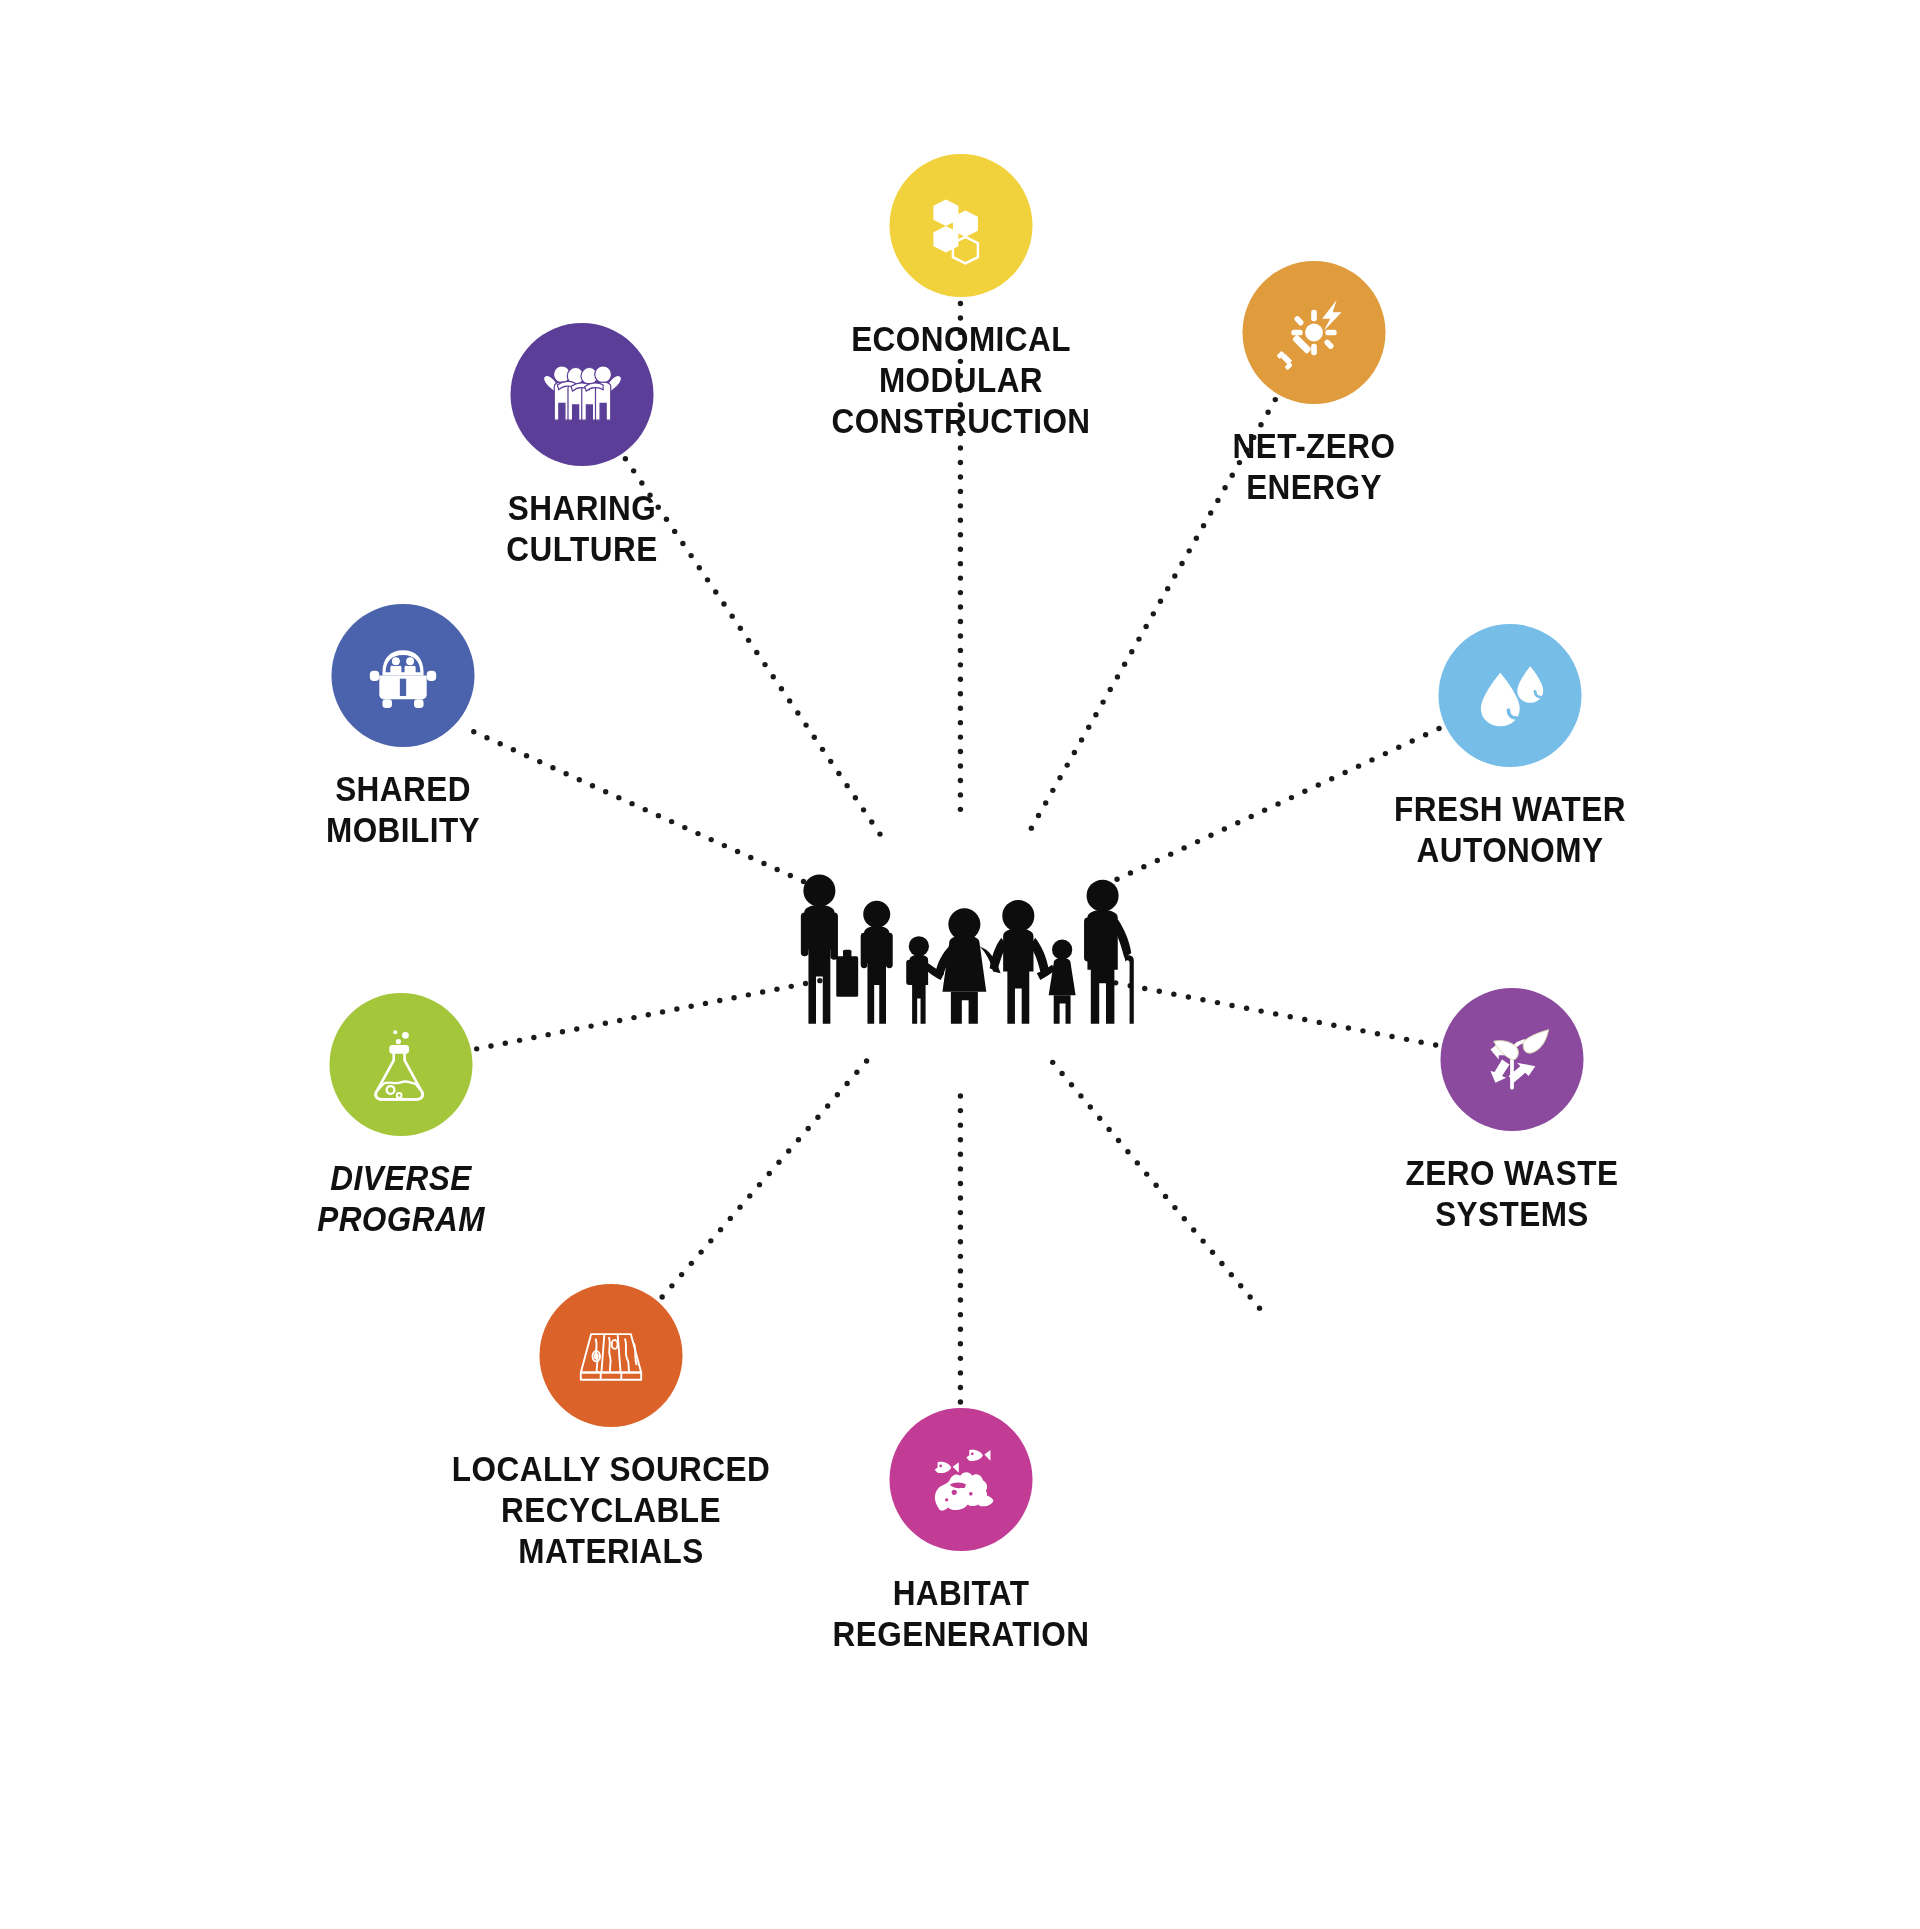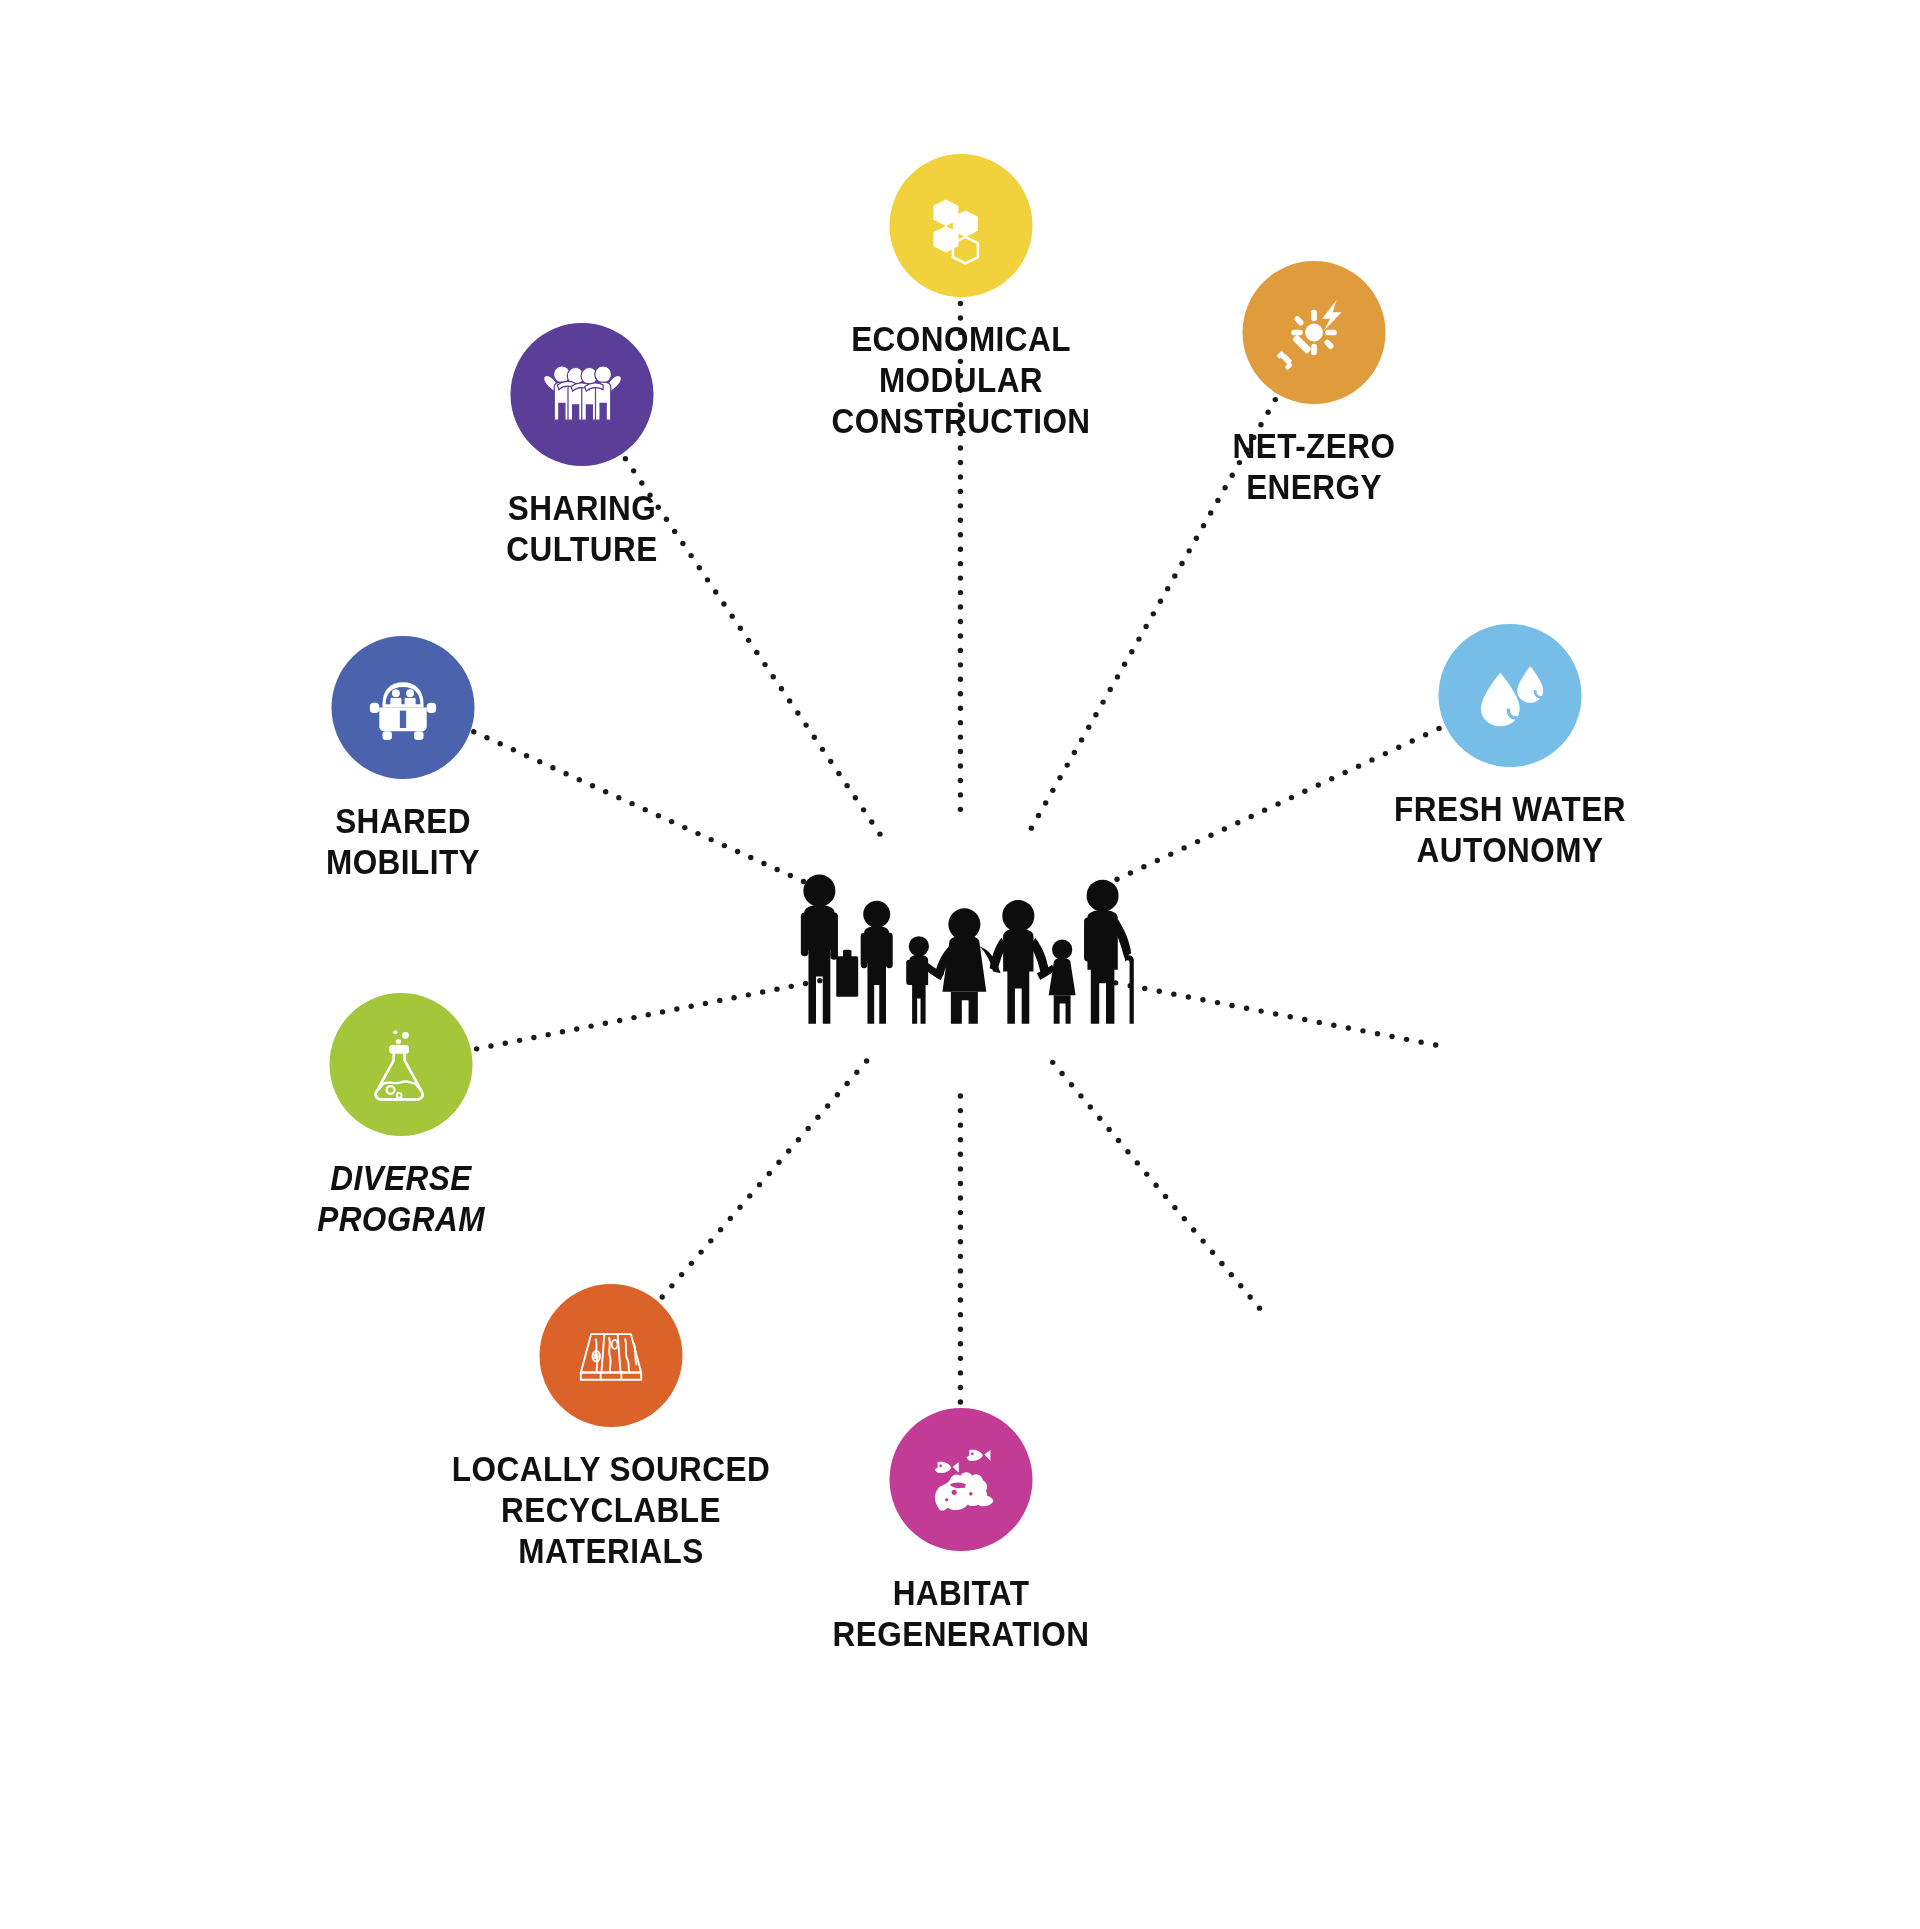--- a/index.html
+++ b/index.html
@@ -419,20 +419,38 @@
             <path d="M48 68 C48 74 52 78 58 78" fill="none" stroke="#76BDE8" stroke-width="4.5" stroke-linecap="round"></path>
             <path d="M75 14 C75 14 91 33 91 44 C91 53 83 59 75 59 C67 59 59 53 59 44 C59 33 75 14 75 14 Z" fill="#ffffff"></path>
             <path d="M81 45 C81 49 84 52 88 52" fill="none" stroke="#76BDE8" stroke-width="3.6" stroke-linecap="round"></path>
           </svg>
         </span>
       </div>
       <div class="node-label">FRESH WATER
 AUTONOMY</div>
     </div>
 
+    <div class="node" style="left:1512px; top:988px;">
+      <div class="bubble" style="background:#8B4A9E;">
+        <span>
+          <svg width="83" height="83" viewBox="0 0 100 100">
+            <g fill="#ffffff">
+              <path d="M24 38 L34 30 L34 35 L52 35 L52 45 L34 45 L34 50 Z"></path>
+              <path d="M78 58 L70 70 L66 66 L52 78 L46 70 L60 58 L56 54 Z"></path>
+              <path d="M30 78 L24 64 L29 65 L38 50 L47 56 L38 70 L43 72 Z"></path>
+            </g>
+            <path d="M50 84 L50 44 C50 36 56 30 64 28" fill="none" stroke="#ffffff" stroke-width="4.5" stroke-linecap="round"></path>
+            <path d="M64 28 C76 18 90 16 94 14 C92 26 86 38 74 42 C66 44 62 38 64 28 Z" fill="#ffffff" stroke="#d8d6b2" stroke-width="1.2"></path>
+            <path d="M50 50 C40 46 32 36 28 28 C38 26 50 28 56 36 C60 42 56 52 50 50 Z" fill="#ffffff" stroke="#d8d6b2" stroke-width="1.2"></path>
+          </svg>
+        </span>
+      </div>
+      <div class="node-label">ZERO WASTE
+SYSTEMS</div>
+    </div>
 
 
     <div class="node" style="left:961px; top:1408px;">
       <div class="bubble" style="background:#C23C96;">
         <span>
           <svg width="83" height="83" viewBox="0 0 110 110">
             <g fill="#ffffff">
               <path d="M66 16 C74 14 82 18 84 23 C82 28 74 32 66 30 L62 26 L66 23 Z"></path>
               <path d="M86 22 L94 16 L94 30 Z"></path>
               <circle cx="70" cy="21" r="1.8" fill="#C23C96"></circle>
@@ -501,21 +519,21 @@
             <circle cx="46" cy="20" r="3.4" fill="#ffffff"></circle>
             <circle cx="55" cy="12" r="4.4" fill="#ffffff"></circle>
             <circle cx="42" cy="8" r="2.6" fill="#ffffff"></circle>
           </svg>
         </span>
       </div>
       <div class="node-label">DIVERSE
 PROGRAM</div>
     </div>
 
-    <div class="node" style="left:403px; top:636px;">
+    <div class="node" style="left:403px; top:604px;">
       <div class="bubble" style="background:#4A63AC;">
         <span>
           <svg width="79" height="79" viewBox="0 0 100 100">
             <g fill="#ffffff">
               <path d="M24 46 C24 28 34 18 50 18 C66 18 76 28 76 46 L76 50 L24 50 Z"></path>
               <path d="M20 50 L80 50 L80 74 C80 78 77 80 74 80 L26 80 C23 80 20 78 20 74 Z"></path>
               <rect x="8" y="44" width="12" height="13" rx="5"></rect>
               <rect x="80" y="44" width="12" height="13" rx="5"></rect>
               <rect x="24" y="80" width="12" height="11" rx="4"></rect>
               <rect x="64" y="80" width="12" height="11" rx="4"></rect>

